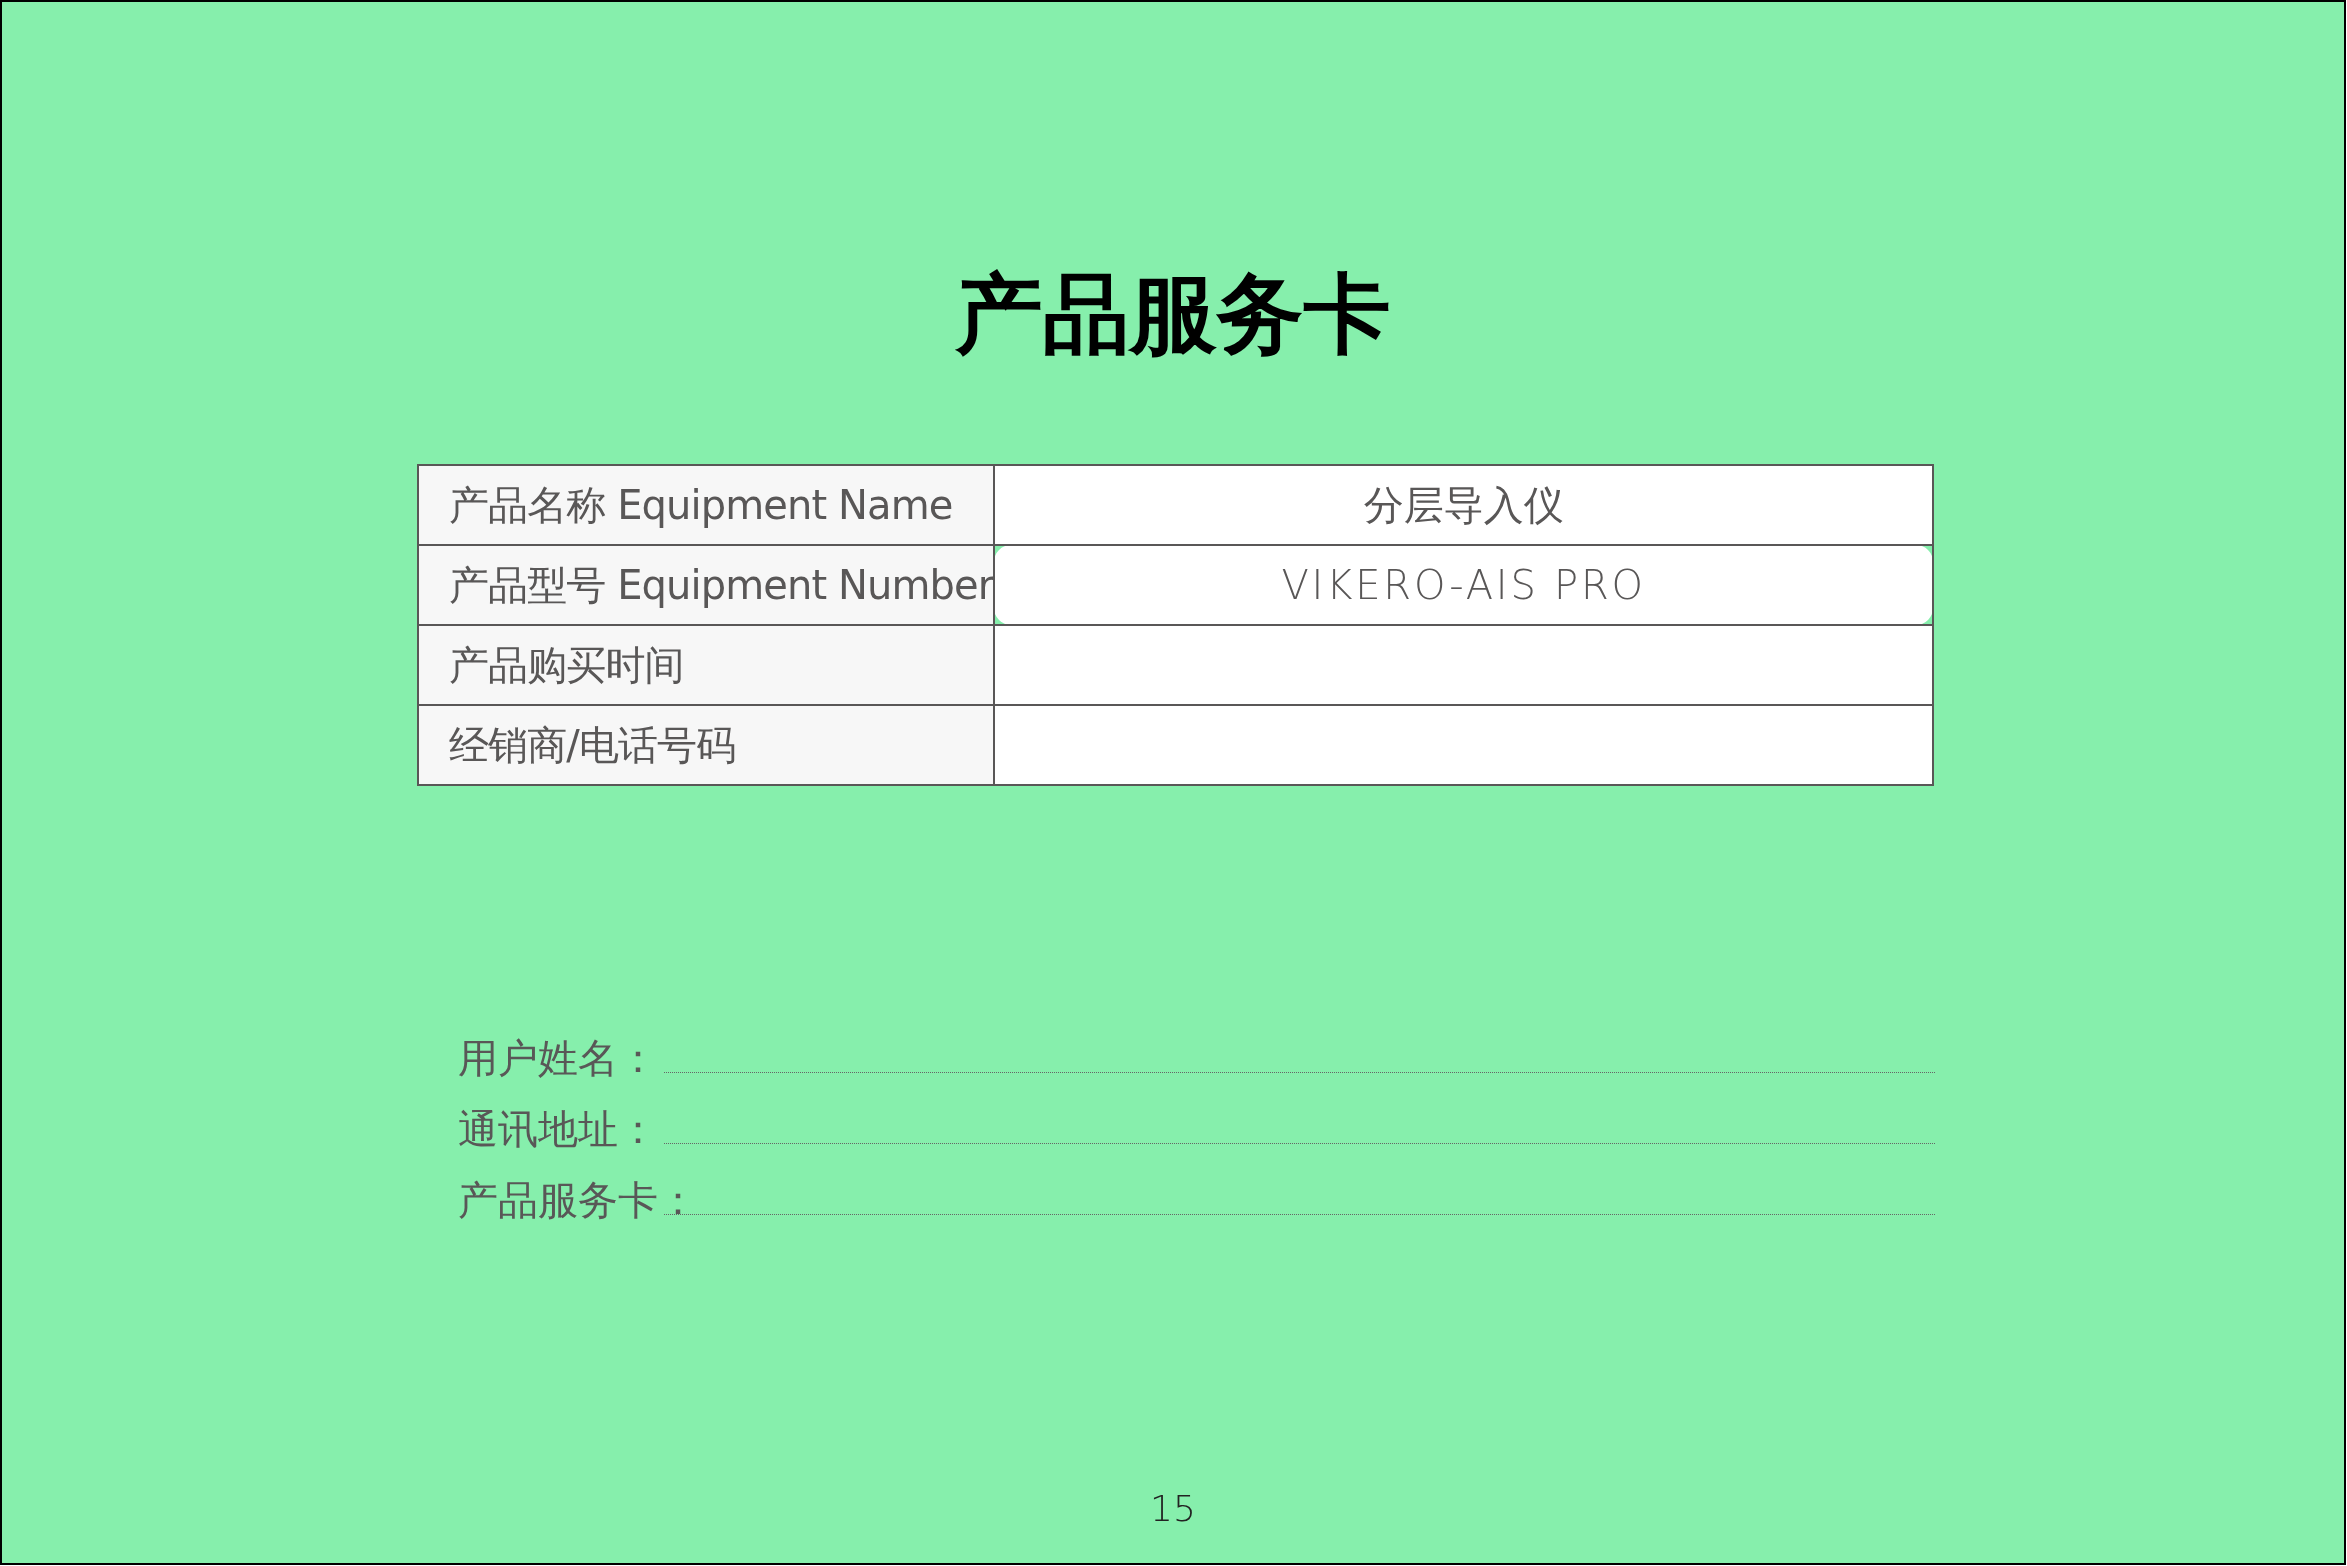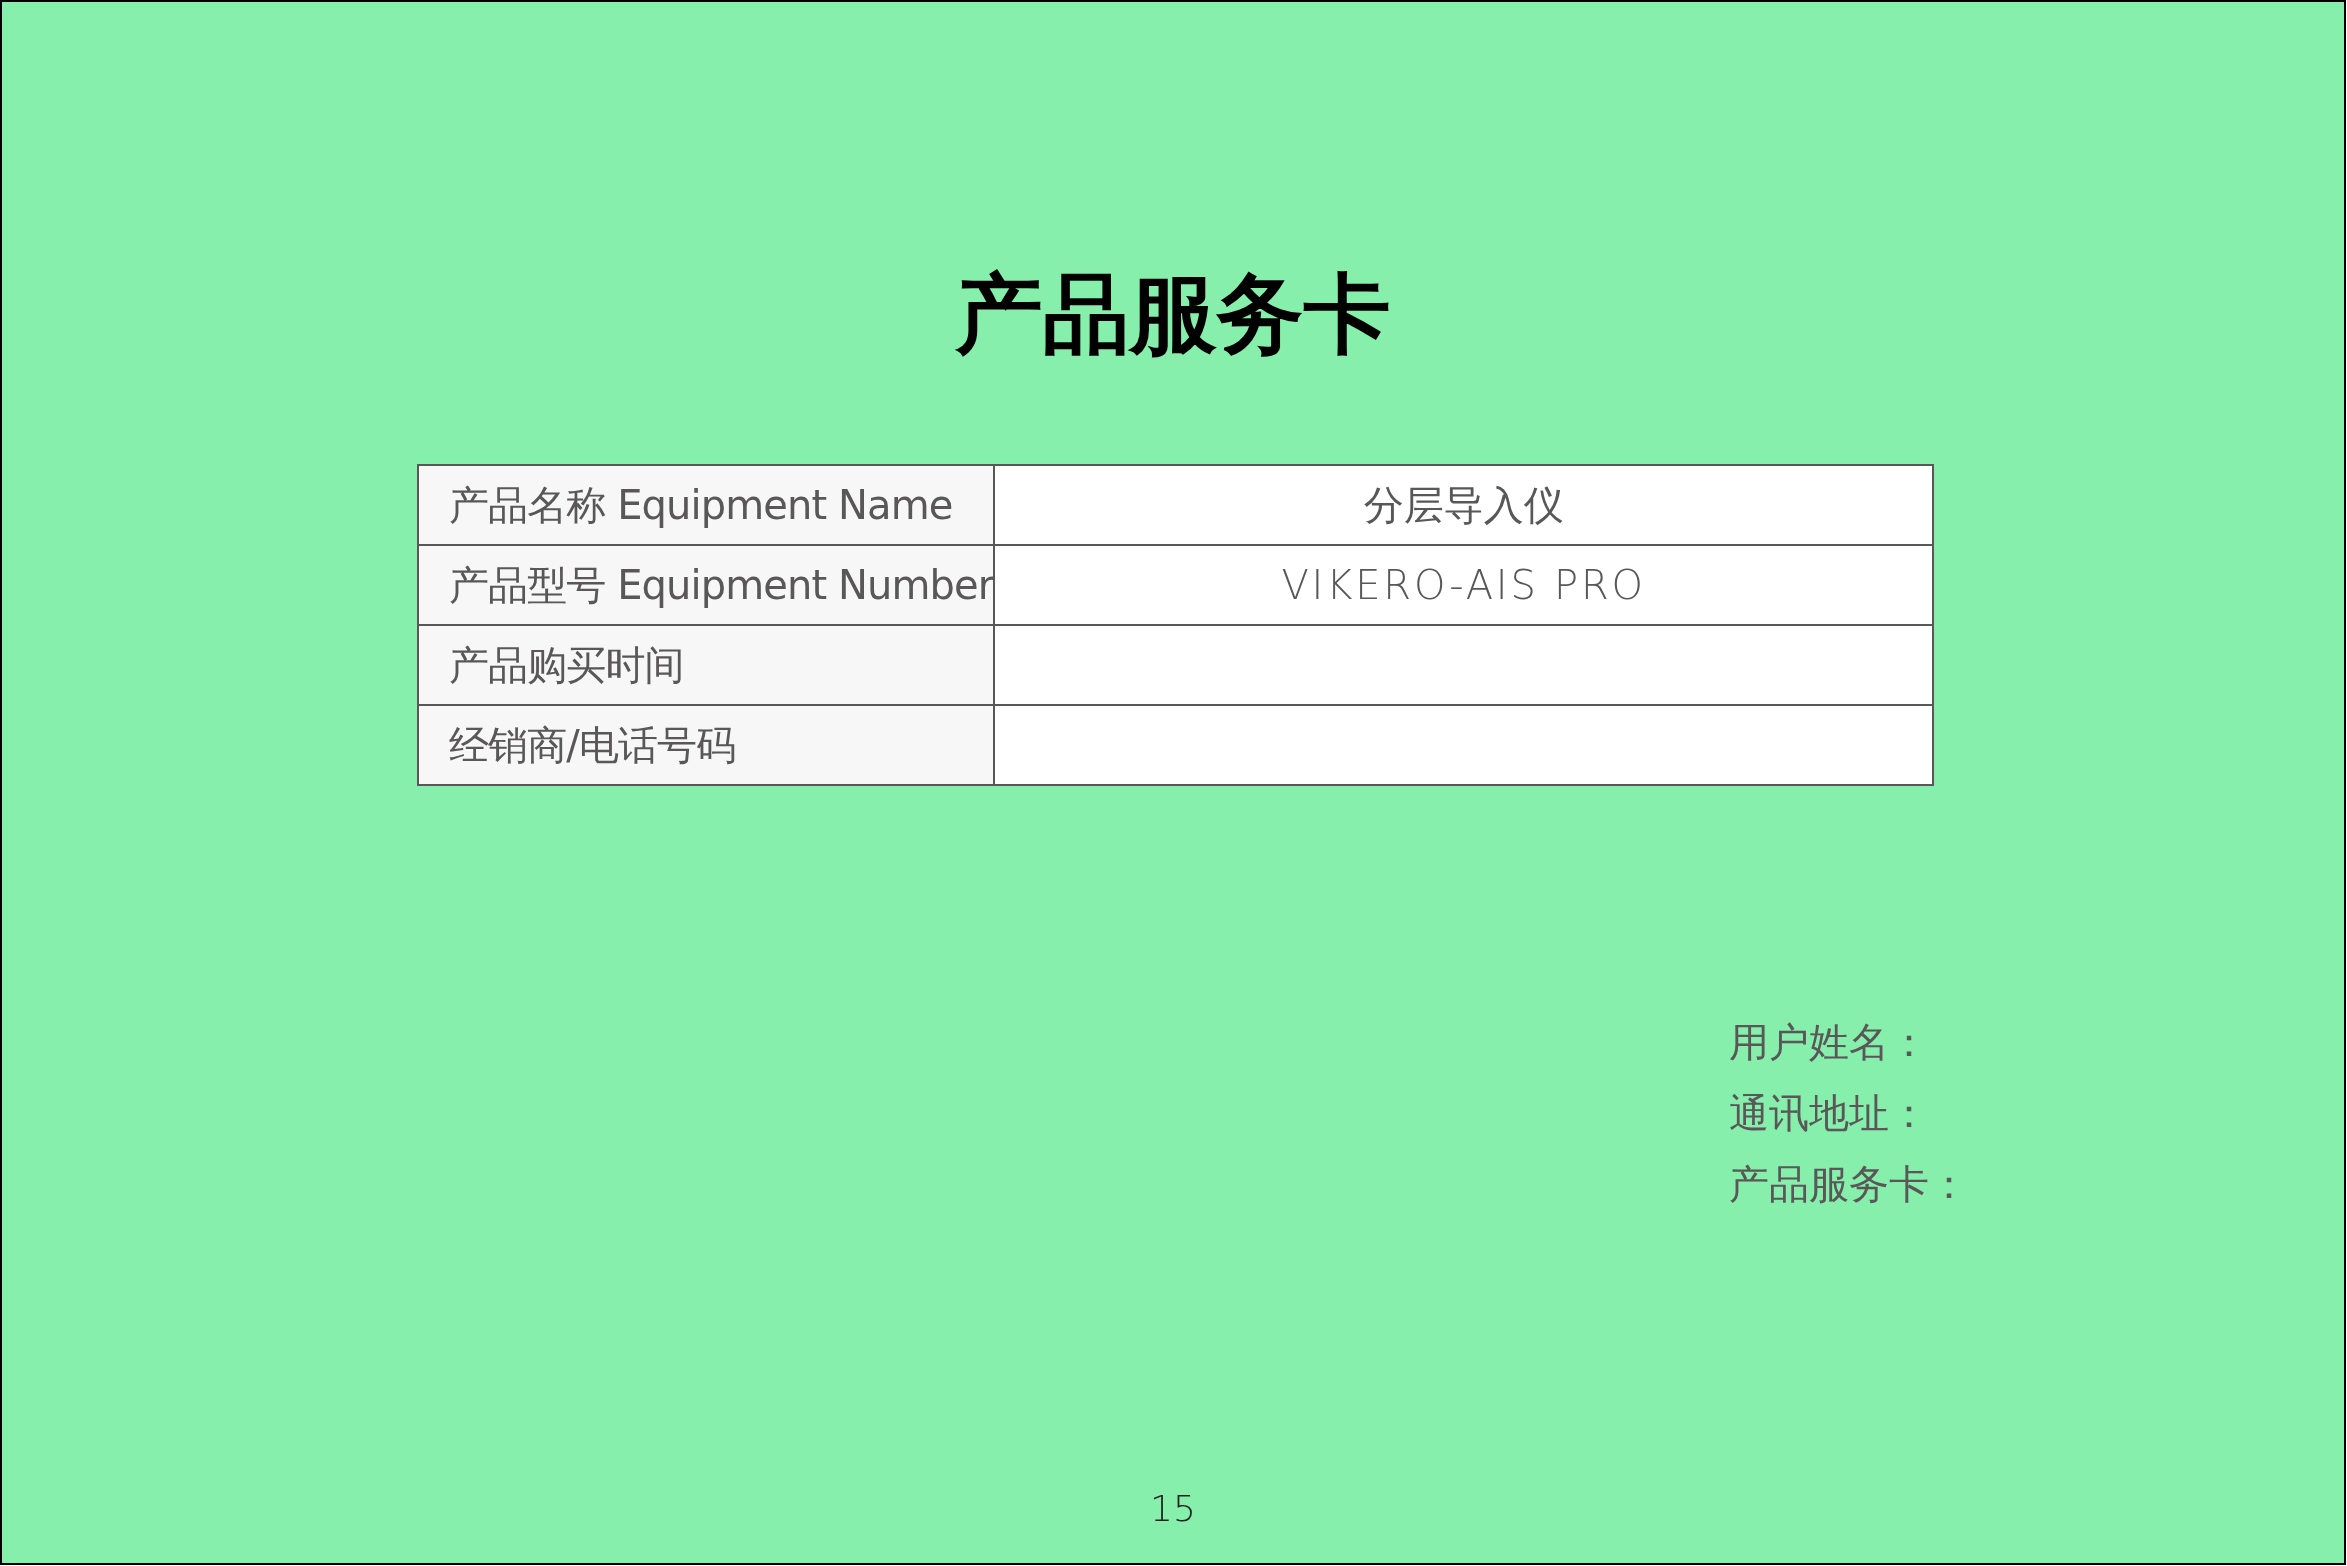--- a/index.html
+++ b/index.html
@@ -5,23 +5,23 @@
   html, body { margin:0; padding:0; background:#fff; }
   body { width:2348px; height:1566px; position:relative; overflow:hidden;
          font-family:"DejaVu Sans", "Liberation Sans", sans-serif; }
   .page { position:absolute; left:0; top:0; width:2342px; height:1561px; border:2.8px solid #000; background:#86efac; }
   .title { position:absolute; left:0; width:100%; top:254px; text-align:center;
            font-size:87px; font-weight:bold; color:#000; letter-spacing:0px; }
   .card-table { position:absolute; left:415px; top:462px; width:1517px; border-collapse:collapse; }
   .card-table td { border:2.8px solid #595757; height:78px; padding:0; font-size:40px; color:#595757; vertical-align:middle; }
   .card-table td.lbl { width:541px; background:#f7f7f7; padding-left:30px; text-align:left; white-space:nowrap; letter-spacing:-0.9px; }
   .card-table td.val { background:#fff; text-align:center; font-weight:300; }
-  .card-table td.model { letter-spacing:2.8px; }
+  .card-table td.model { letter-spacing:2.8px;border-radius:17px; }
   .form { position:absolute; left:456px; top:1013px; width:1477px; }
-  .form-row { display:flex; align-items:flex-end; height:71px;flex-direction:column; }
+  .form-row { display:flex; align-items:flex-end; height:71px; }
   .form-label { font-size:40px; color:#595757; white-space:nowrap; width:206px; }
   .form-line { flex:1; height:0; border-bottom:1.9px dotted #666; margin-bottom:13.2px; }
   .page-number { position:absolute; left:0; width:100%; top:1486px; text-align:center; font-size:36px; color:#222; font-weight:300; }
 </style>
 </head>
 <body>
 
 <div class="page">
 
   <div class="title">产品服务卡</div>

